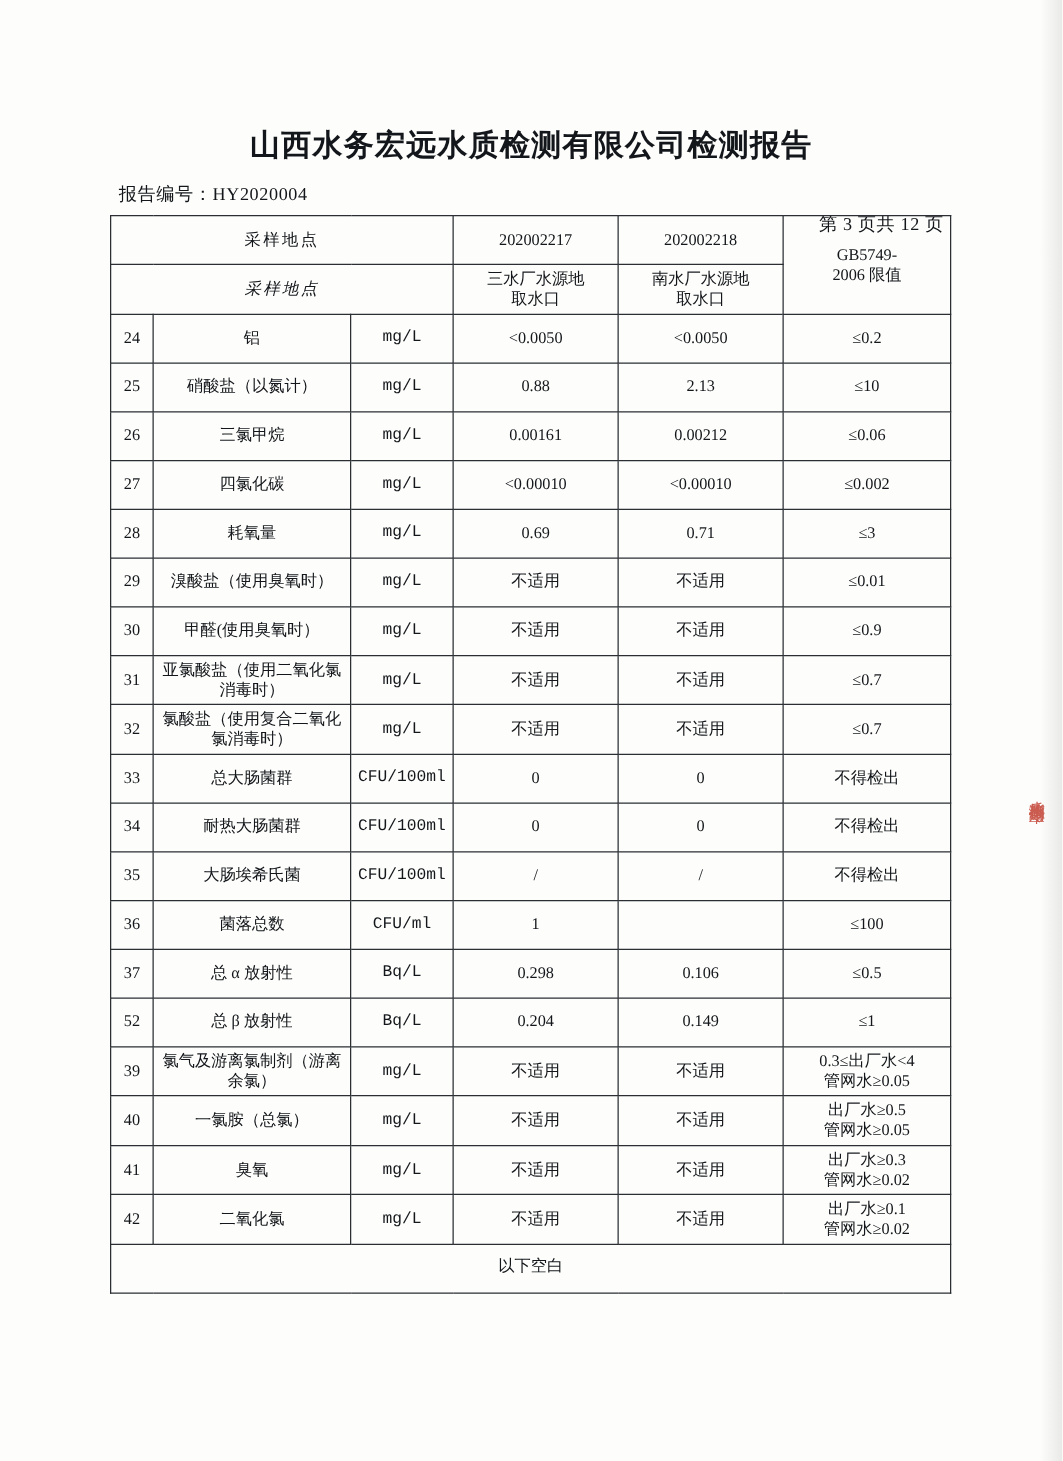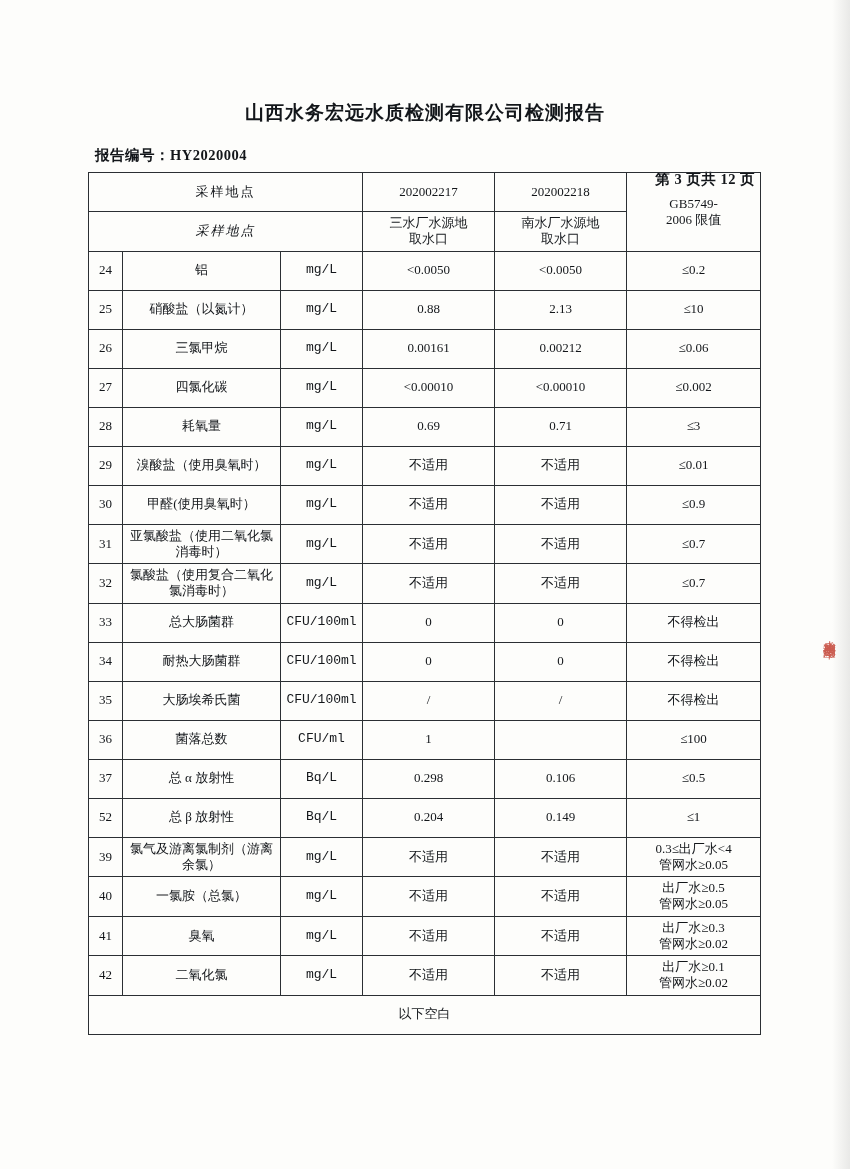--- a/index.html
+++ b/index.html
@@ -19,34 +19,34 @@
     position: absolute;
     inset: 0;
     background: #fdfdfb;
   }
   .doc-title {
     position: absolute;
     top: 100px;
     left: 0;
     width: 850px;
     text-align: center;
-    font-size: 19px;
+    font-size: 24px;
     font-weight: bold;
     letter-spacing: 1px;
     font-family: "Liberation Serif", "DejaVu Serif", serif;
   }
   .meta-row {
     position: absolute;
     top: 146px;
     left: 95px;
     width: 660px;
     display: flex;
     justify-content: space-between;
     font-size: 14.5px;
-    font-weight: bold;
+    font-weight: normal;
   }
   .meta-left { letter-spacing: 0.5px; }
   .meta-right { letter-spacing: 0.5px; margin-top: 24px; }
 
   .table-wrap {
     position: absolute;
     top: 172px;
     left: 88px;
     width: 672px;
   }
@@ -104,20 +104,21 @@
     font-size: 13.5px;
     line-height: 1.45;
   }
   td.blank-note {
     text-align: left;
     padding-left: 10px;
     font-size: 13px;
     height: 120px;
     vertical-align: top;
     padding-top: 6px;
+    font-family: Liberation Mono, monospace;
   }
   .stamp {
     position: absolute;
     top: 630px;
     left: 812px;
     width: 24px;
     height: 122px;
     color: #c0392b;
     font-size: 13px;
     line-height: 1.05;

